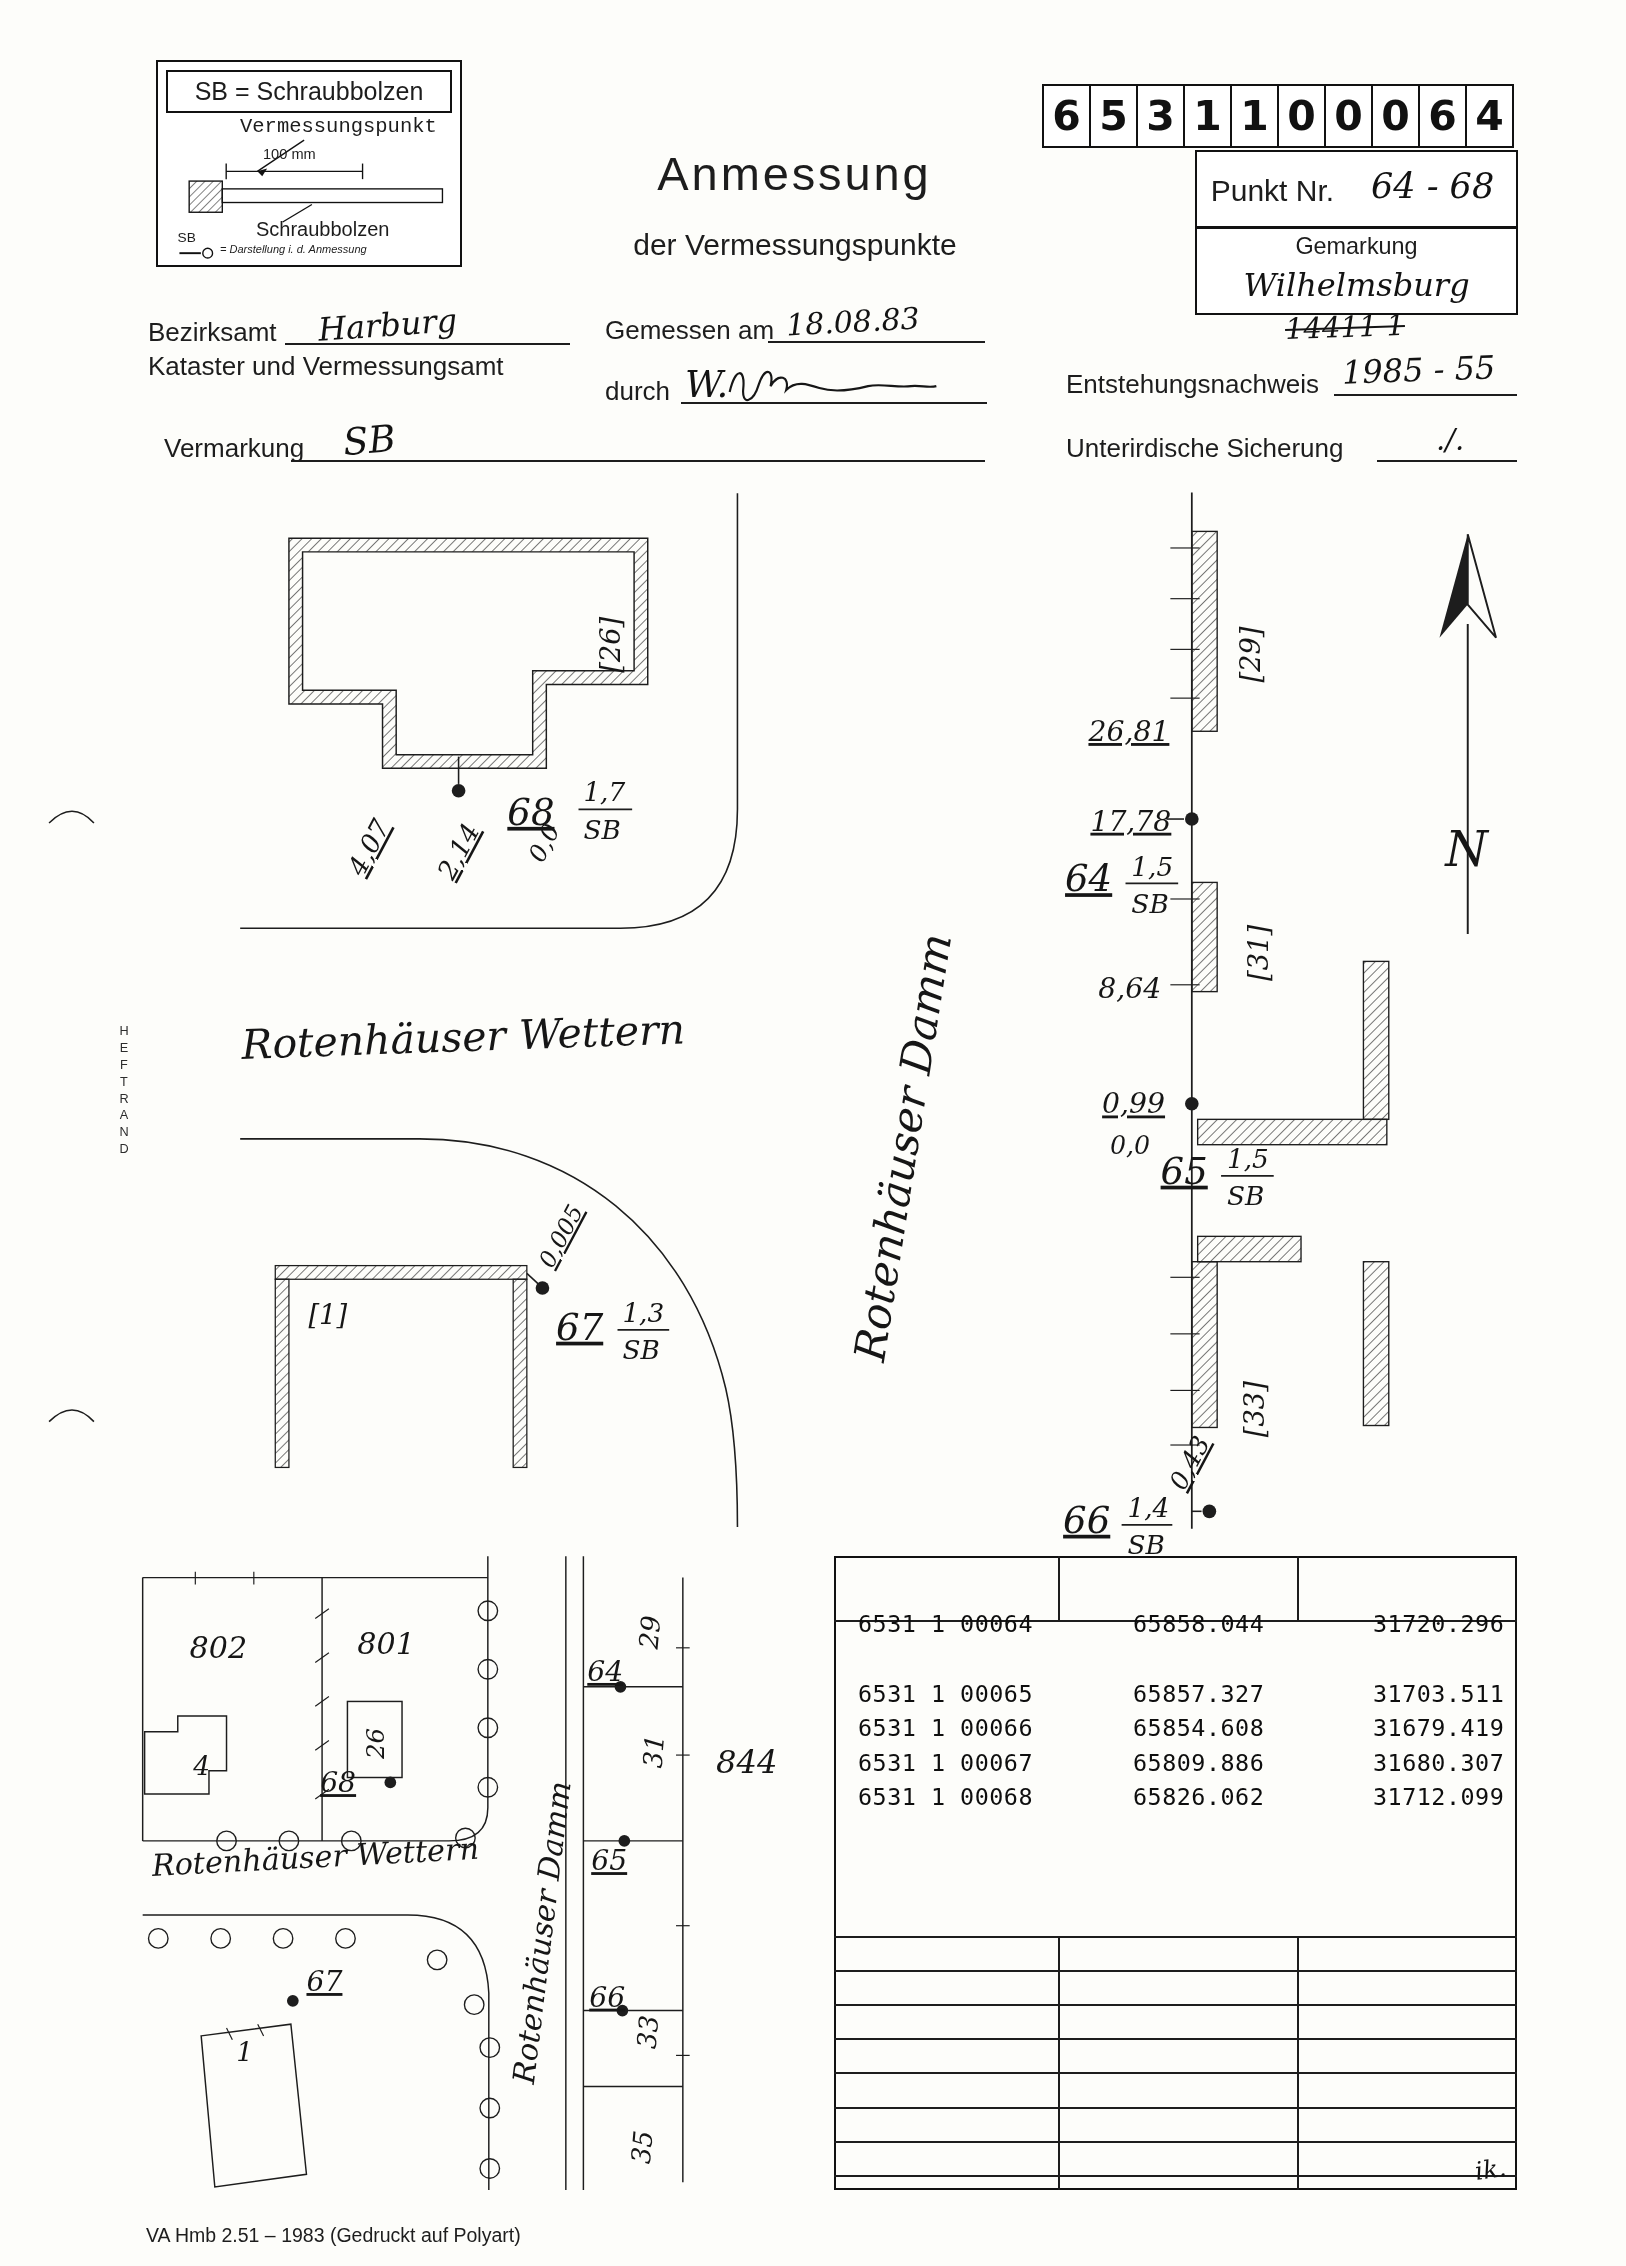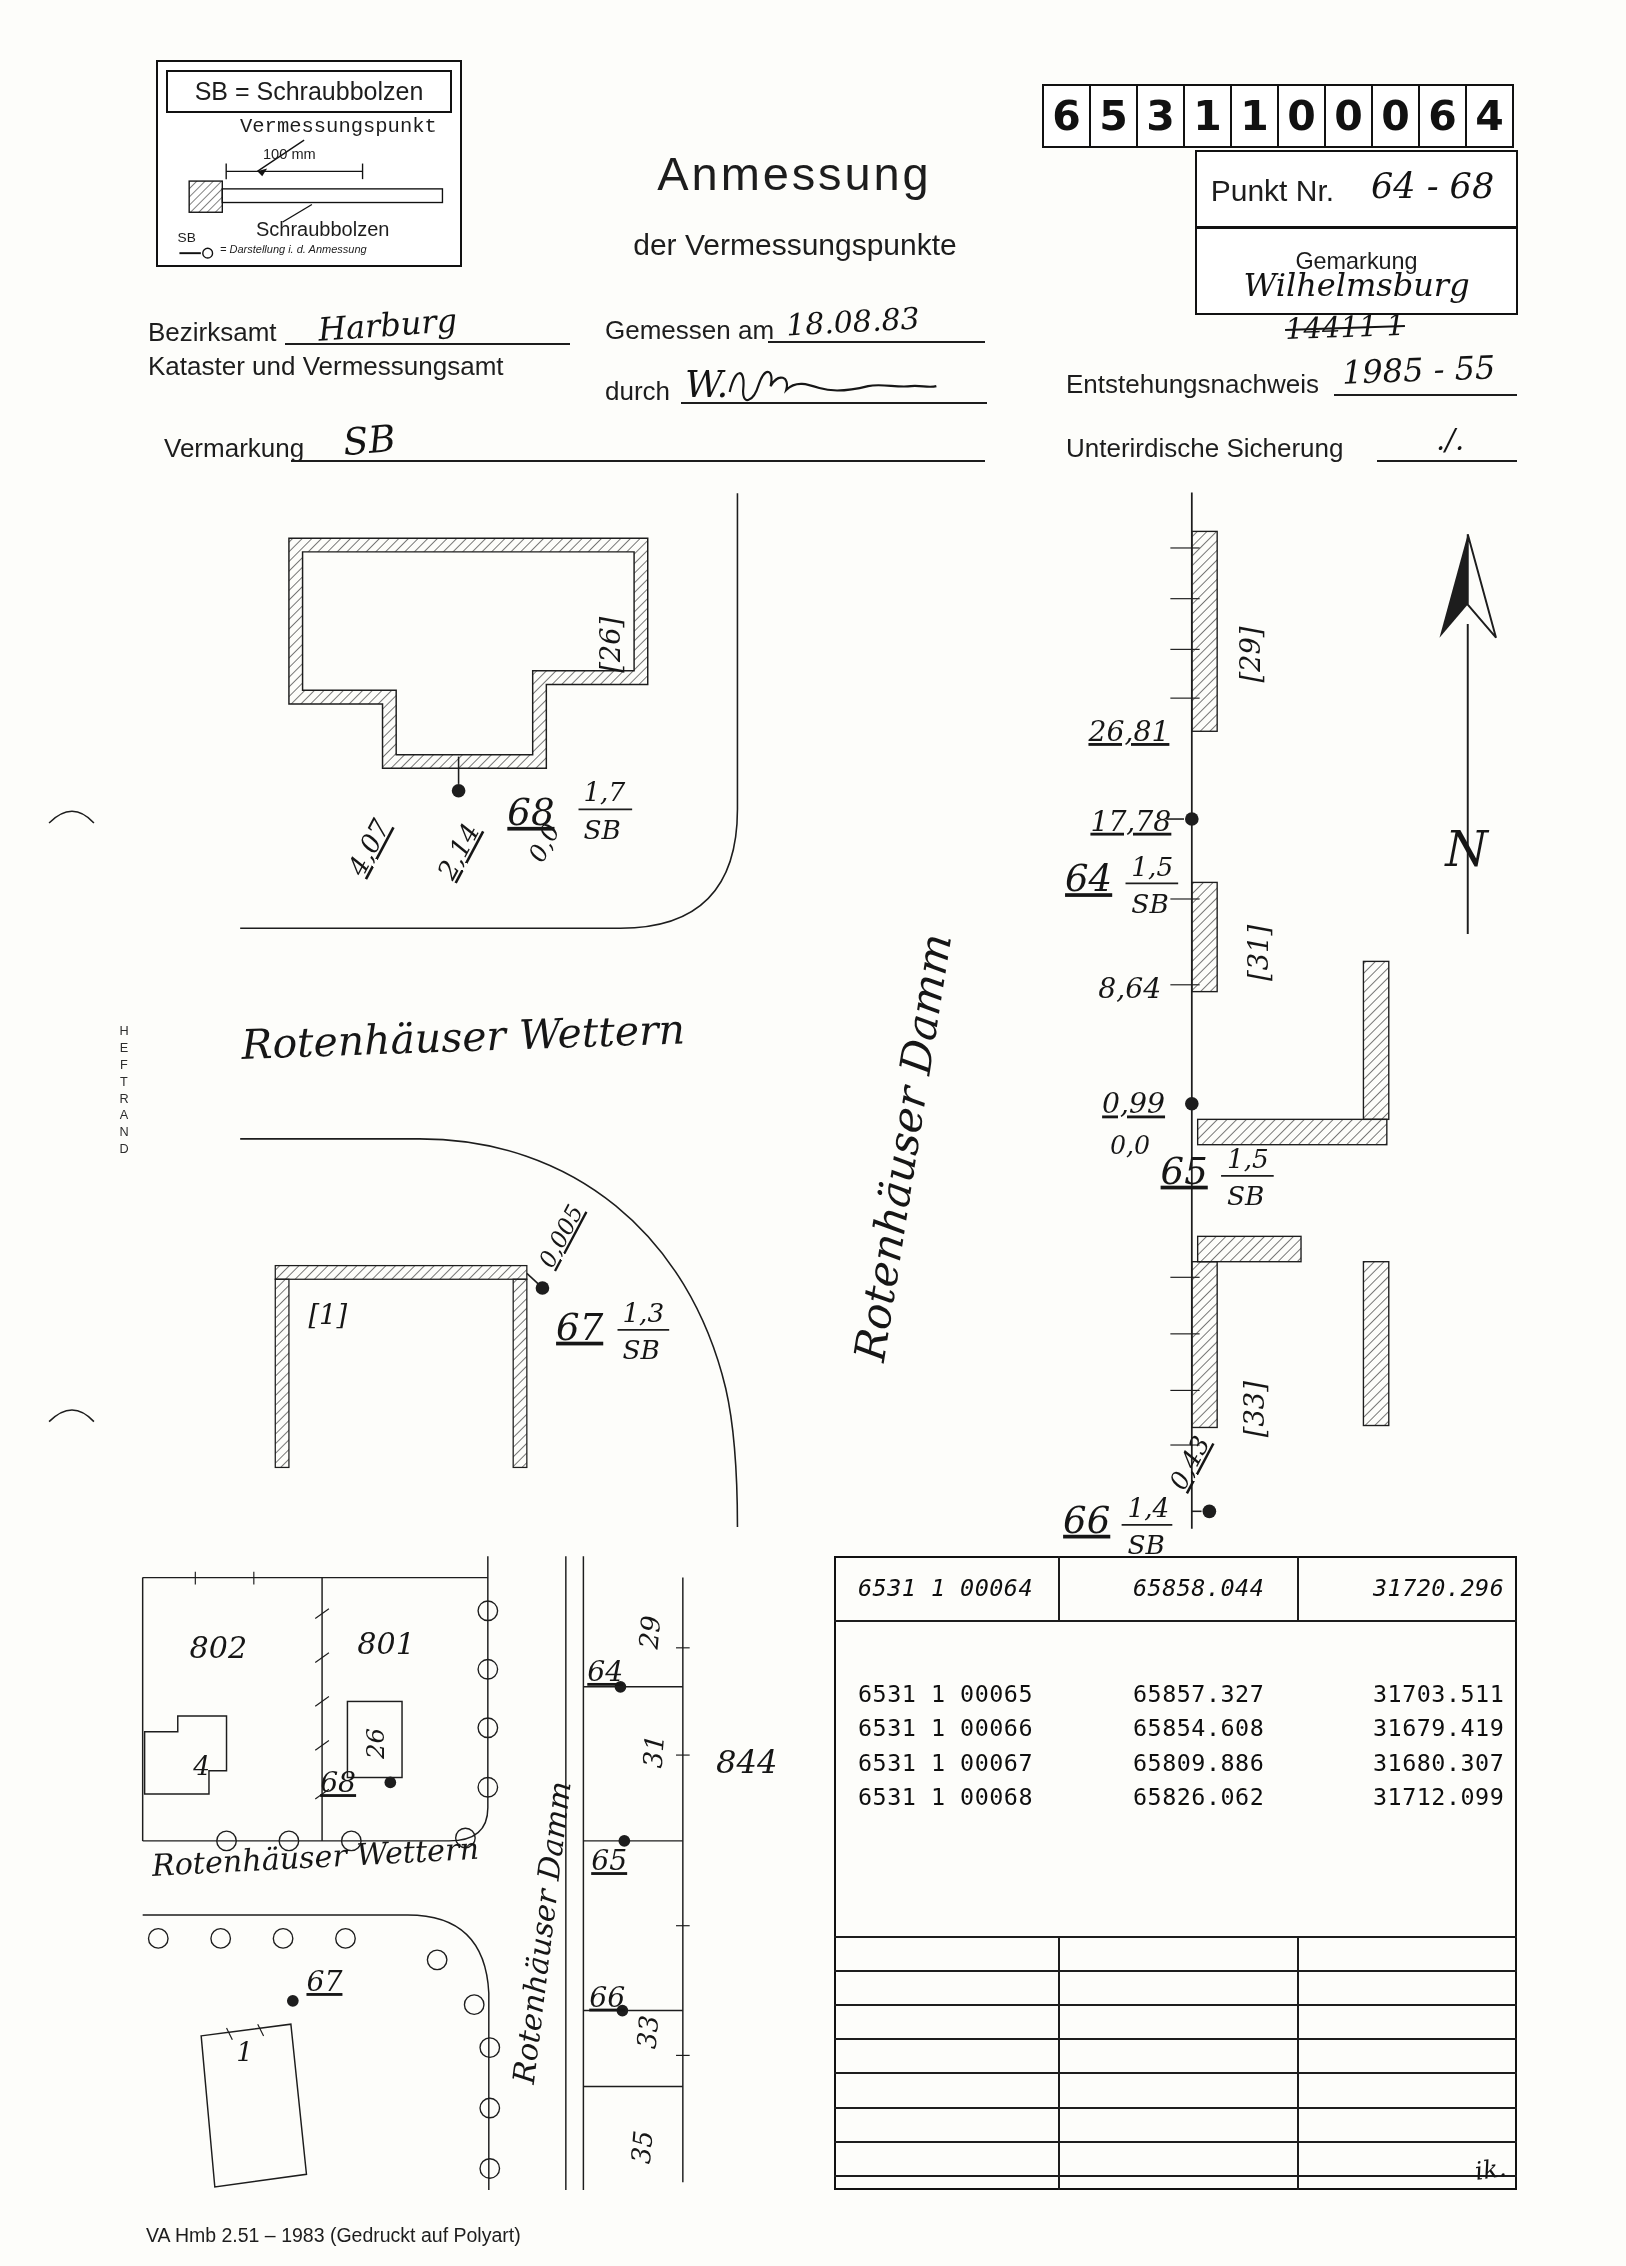--- a/index.html
+++ b/index.html
@@ -272,21 +272,21 @@
     <div class="digit">0</div>
     <div class="digit">6</div>
     <div class="digit">4</div>
   </div>
 
   <div class="box" style="left:1195px;top:150px;width:323px;height:78px;">
     <span class="abs p" style="left:13.7px;top:21.5px;font-size:30px;">Punkt Nr.</span>
     <span class="abs hw" style="left:174px;top:13.7px;font-size:35px;">64 - 68</span>
   </div>
   <div class="box" style="left:1195px;top:227px;width:323px;height:88px;">
-    <div class="abs p" style="left:0;top:3.9px;width:100%;text-align:center;font-size:23.4px;margin-top:15px;">Gemarkung</div>
+    <div class="abs p" style="left:0;top:3.9px;width:100%;text-align:center;font-size:23.4px;">Gemarkung</div>
     <div class="abs hw" style="left:0;top:37px;width:100%;text-align:center;font-size:32px;">Wilhelmsburg</div>
   </div>
   <div class="abs hw" style="left:1285px;top:310px;font-size:29px;text-decoration:line-through;transform:rotate(-2deg);">14411 1</div>
 
   <div class="abs p" style="left:148px;top:317px;font-size:26px;">Bezirksamt</div>
   <div class="fline" style="left:285px;top:343px;width:285px;"></div>
   <div class="abs hw" style="left:318px;top:306px;font-size:32px;transform:rotate(-4deg);">Harburg</div>
   <div class="abs p" style="left:148px;top:351px;font-size:26px;">Kataster und Vermessungsamt</div>
 
   <div class="abs p" style="left:605px;top:315px;font-size:26px;">Gemessen am</div>
@@ -309,21 +309,21 @@
   <div class="fline" style="left:1377px;top:460px;width:140px;"></div>
   <div class="abs hw" style="left:1436px;top:423px;font-size:29px;">./.</div>
 
   <div class="abs vert" style="left:117px;top:1024px;height:166px;">HEFTRAND</div>
 
   <div class="box" style="left:834px;top:1556px;width:683px;height:634px;border-width:2.4px;background:transparent;"></div>
   <div class="tline" style="left:1058px;top:1556px;width:2px;height:66px;"></div>
   <div class="tline" style="left:1297px;top:1556px;width:2px;height:66px;"></div>
   <div class="tline" style="left:834px;top:1620px;width:683px;height:2px;"></div>
 
-  <div class="trow" style="top:1574px;font-style:italic;">
+  <div class="trow" style="top:1610px;">
     <span class="tc tc1">6531 1 00064</span>
     <span class="tc tc2">65858.044</span>
     <span class="tc tc3">31720.296</span>
   </div>
   <div class="trow" style="top:1680px;">
     <span class="tc tc1">6531 1 00065</span>
     <span class="tc tc2">65857.327</span>
     <span class="tc tc3">31703.511</span>
   </div>
   <div class="trow" style="top:1714px;">

